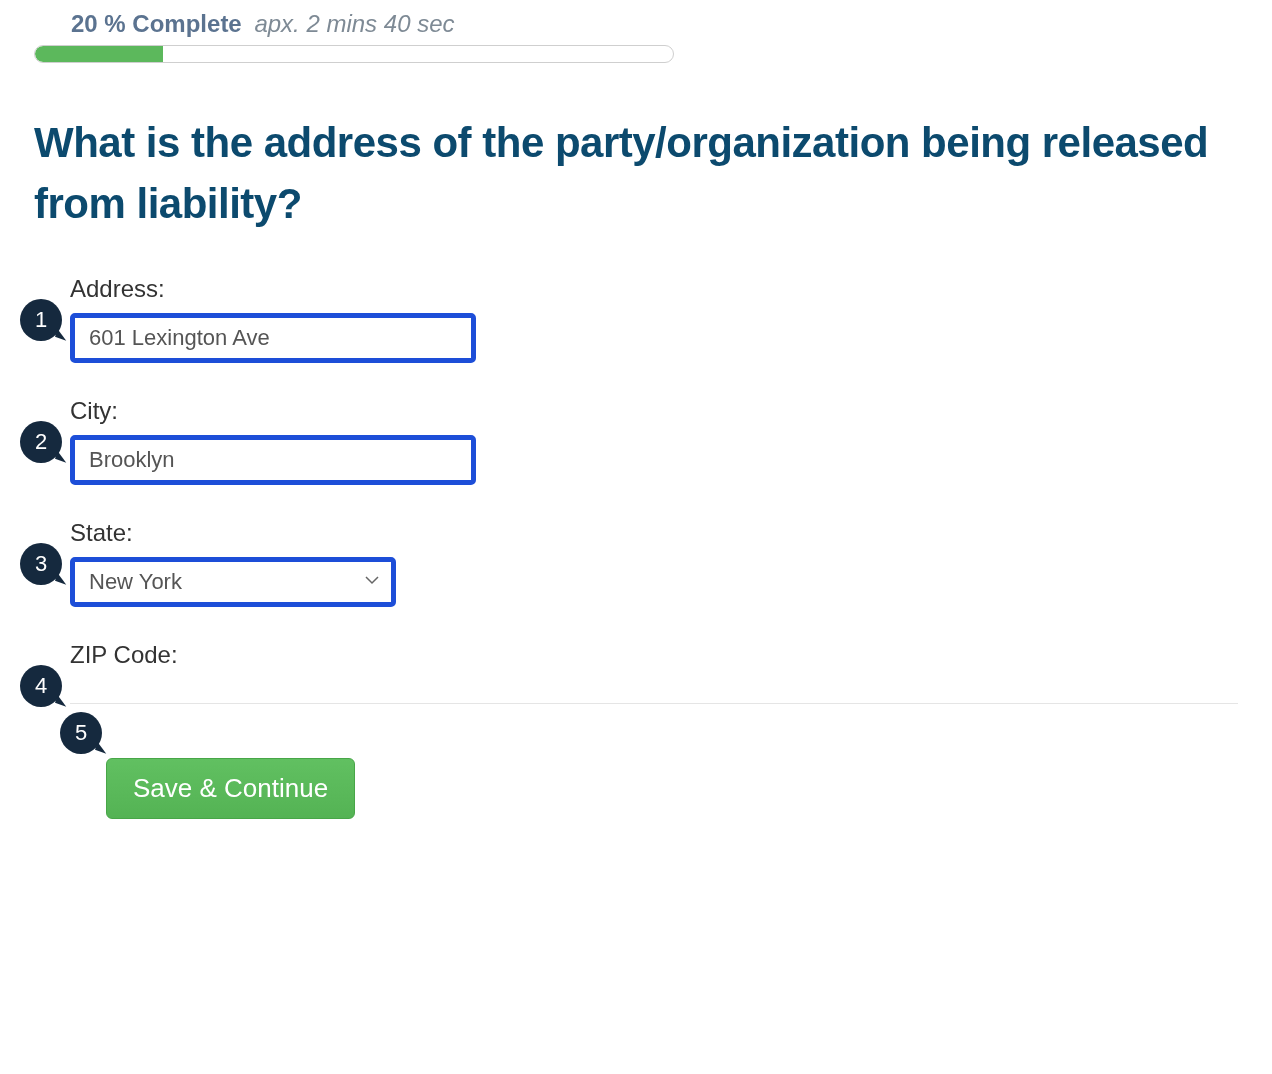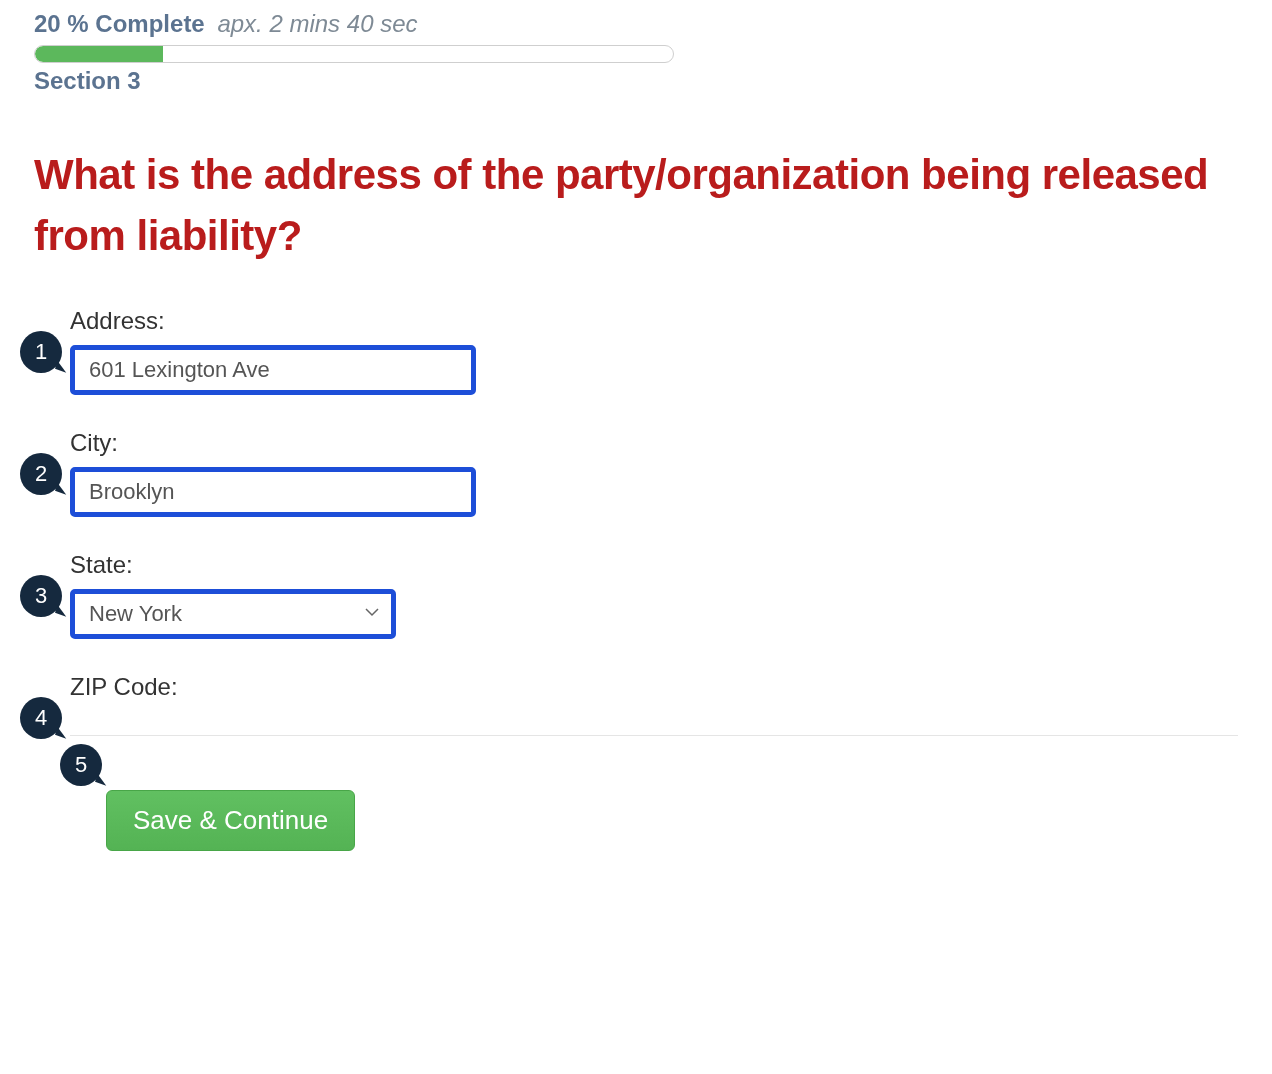--- a/index.html
+++ b/index.html
@@ -12,20 +12,21 @@
   }
   .page {
     width: 1272px;
     padding: 10px 34px 40px 34px;
   }
   .progress-line {
     font-size: 24px;
     line-height: 1.2;
     color: #5b7390;
     margin-top: 0;
+    margin-left: 37px;
   }
   .progress-line .complete { font-weight: 700; color: #5b7390; }
   .progress-line .apx { font-style: italic; color: #7e8a95; margin-left: 6px; }
   .progress-bar-wrap {
     margin-top: 6px;
     width: 640px;
     height: 18px;
     border: 1px solid #cfcfcf;
     border-radius: 9px;
     background: #fff;
@@ -41,21 +42,21 @@
   .section-label {
     margin-top: 4px;
     font-size: 24px;
     font-weight: 700;
     color: #5b7390;
   }
   h1.question {
     font-size: 42px;
     line-height: 1.45;
     font-weight: 700;
-    color: #b91c1c;
+    color: #0c4a6e;
     letter-spacing: -0.5px;
     margin: 50px 0 40px 0;
   }
   .form-area {
     padding-left: 36px;
   }
   .field-block {
     position: relative;
     margin-bottom: 34px;
   }
@@ -163,21 +164,20 @@
 
   <div class="progress-line">
     <span class="complete">20 % Complete</span>
     <span class="apx">apx. 2 mins 40 sec</span>
   </div>
 
   <div class="progress-bar-wrap">
     <div class="progress-bar-fill" style="width:20%"></div>
   </div>
 
-  <div class="section-label">Section 3</div>
 
   <h1 class="question">What is the address of the party/organization being released from liability?</h1>
 
   <div class="form-area">
 
     <div class="field-block">
       <div class="step-bubble" style="top:24px">1</div>
       <div class="field-label">Address:</div>
       <input class="text-input" type="text" value="601 Lexington Ave" style="">
     </div>

